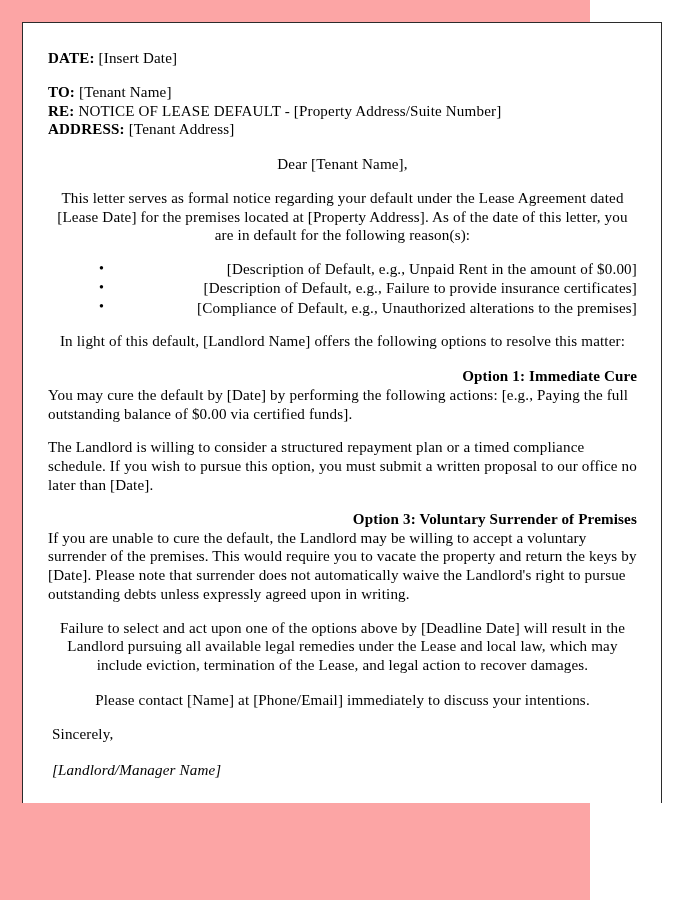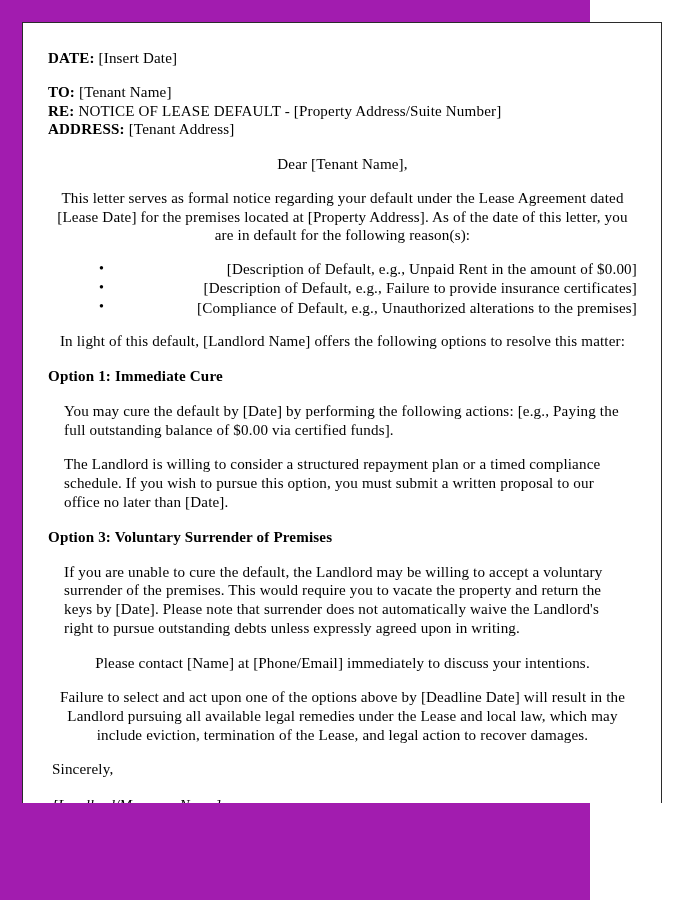--- a/index.html
+++ b/index.html
@@ -11,21 +11,21 @@
     width: 700px;
     height: 900px;
     font-family: "Liberation Serif", "DejaVu Serif", serif;
     color: #000000;
     overflow: hidden;
   }
   .page-canvas {
     position: relative;
     width: 590px;
     height: 900px;
-    background: #a21caf;
+    background: #fca5a5;
   }
   
   .document-page {
     position: absolute;
     left: 22px;
     top: 22px;
     width: 640px;
     height: 781px;
     box-sizing: border-box;
     border-left: 1.3px solid #2b2b2b;
@@ -79,23 +79,24 @@
     position: absolute;
     left: 0;
     top: -0.5px;
     font-size: 14px;
     line-height: 18.8px;
   }
   .option-heading {
     margin: 0;
     font-weight: bold;
     line-height: 18.8px;
+    text-align: right;
   }
   .option-body {
-    margin: 16px;
+    margin: 0;
     line-height: 18.8px;
   }
   .option-block {
     margin: 0 0 15px 0;
   }
   .sign-line {
     margin: 0 0 17px 4px;
     line-height: 18.6px;
   }
   .sign-line:last-child { margin-bottom: 0; font-style: italic; }
@@ -145,25 +146,25 @@
         <div class="option-block">
           <p class="option-body">The Landlord is willing to consider a structured repayment plan or a timed compliance schedule. If you wish to pursue this option, you must submit a written proposal to our office no later than [Date].</p>
         </div>
 
         <div class="option-block">
           <p class="option-heading">Option 3: Voluntary Surrender of Premises</p>
           <p class="option-body">If you are unable to cure the default, the Landlord may be willing to accept a voluntary surrender of the premises. This would require you to vacate the property and return the keys by [Date]. Please note that surrender does not automatically waive the Landlord's right to pursue outstanding debts unless expressly agreed upon in writing.</p>
         </div>
 
         <div class="block">
-          <p class="para">Please contact [Name] at [Phone/Email] immediately to discuss your intentions.</p>
+          <p class="para">Failure to select and act upon one of the options above by [Deadline Date] will result in the Landlord pursuing all available legal remedies under the Lease and local law, which may include eviction, termination of the Lease, and legal action to recover damages.</p>
         </div>
 
         <div class="block">
-          <p class="para">Failure to select and act upon one of the options above by [Deadline Date] will result in the Landlord pursuing all available legal remedies under the Lease and local law, which may include eviction, termination of the Lease, and legal action to recover damages.</p>
+          <p class="para">Please contact [Name] at [Phone/Email] immediately to discuss your intentions.</p>
         </div>
 
         <div class="block tight">
           <p class="sign-line">Sincerely,</p>
           <p class="sign-line">[Landlord/Manager Name]</p>
         </div>
 
       </div>
     </div>
   </div>

